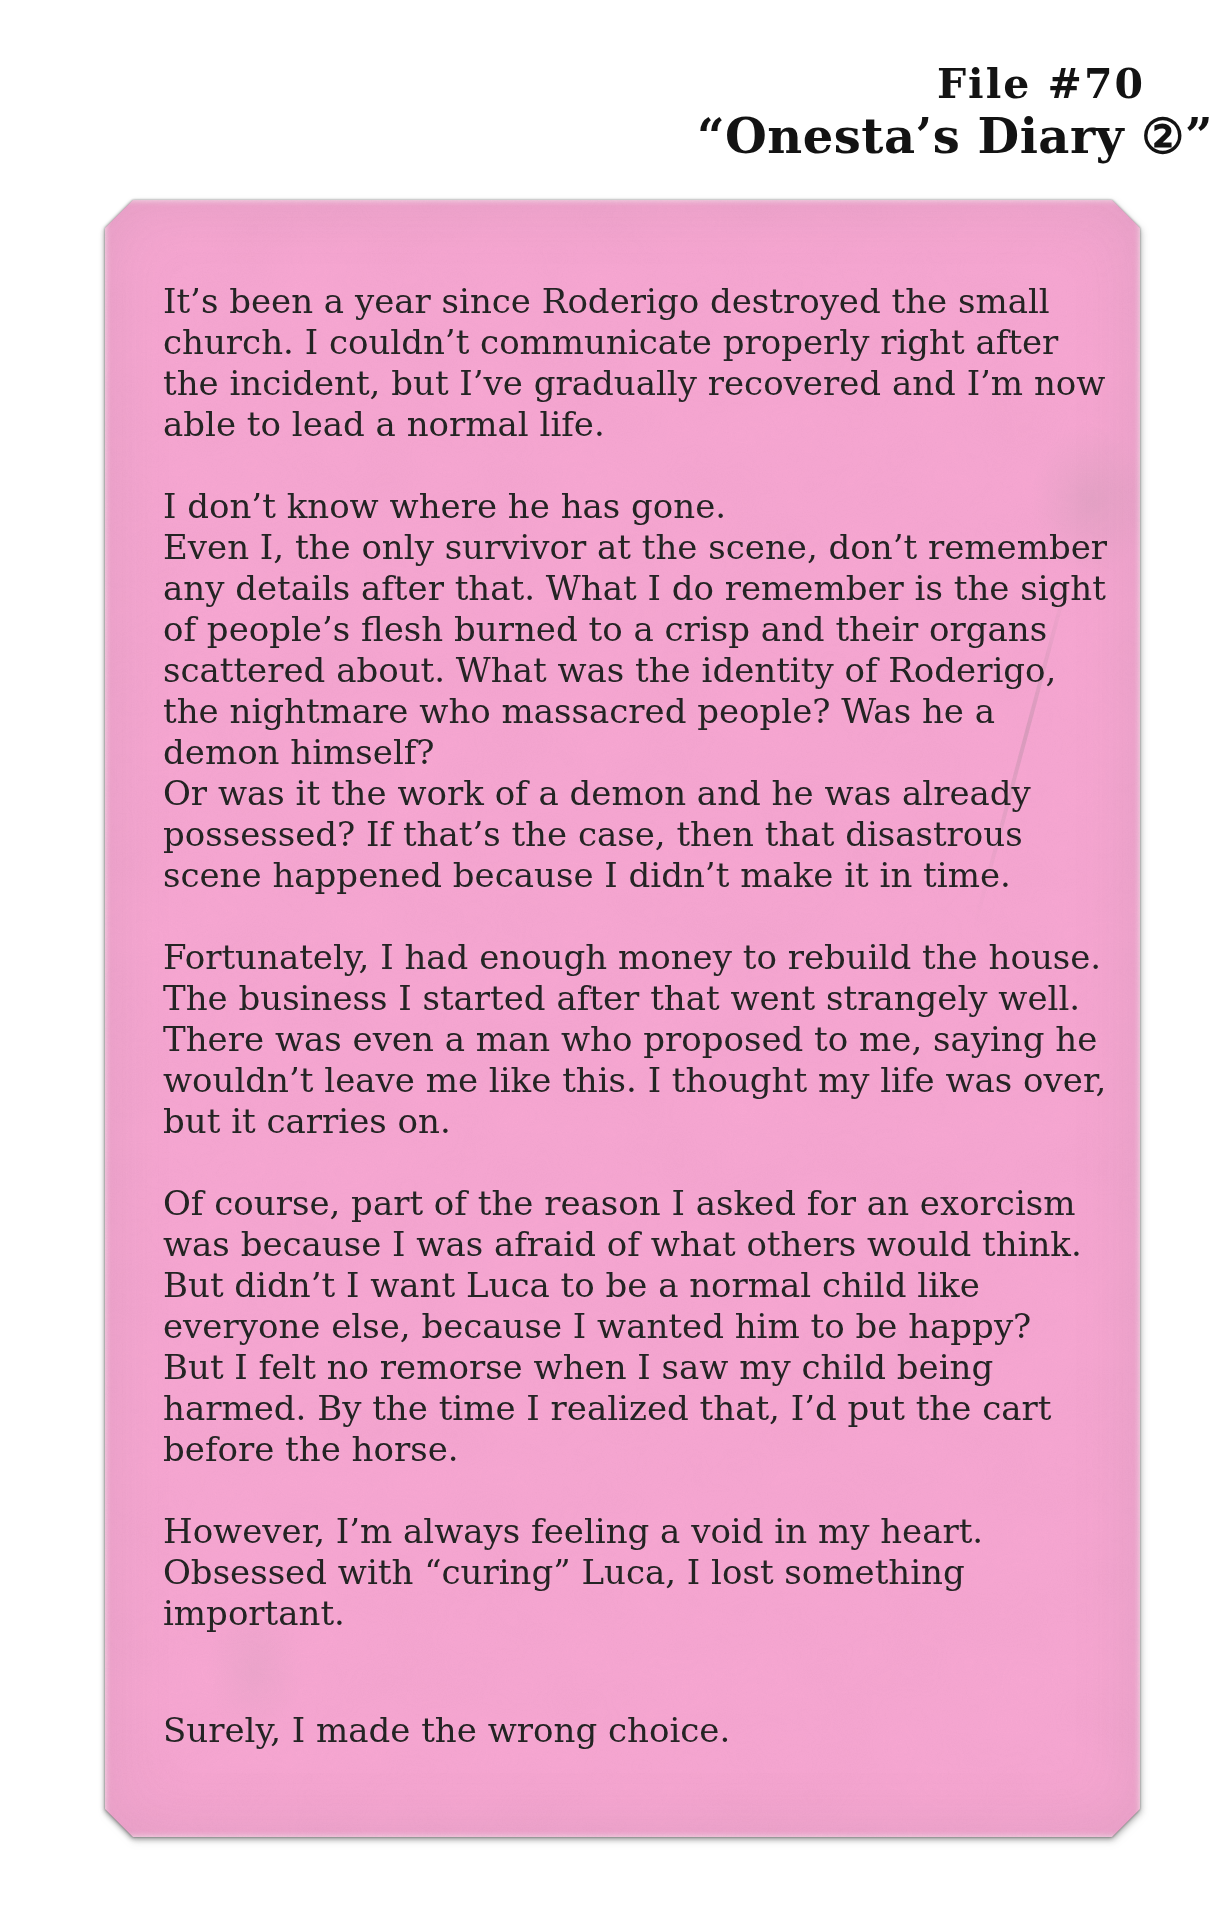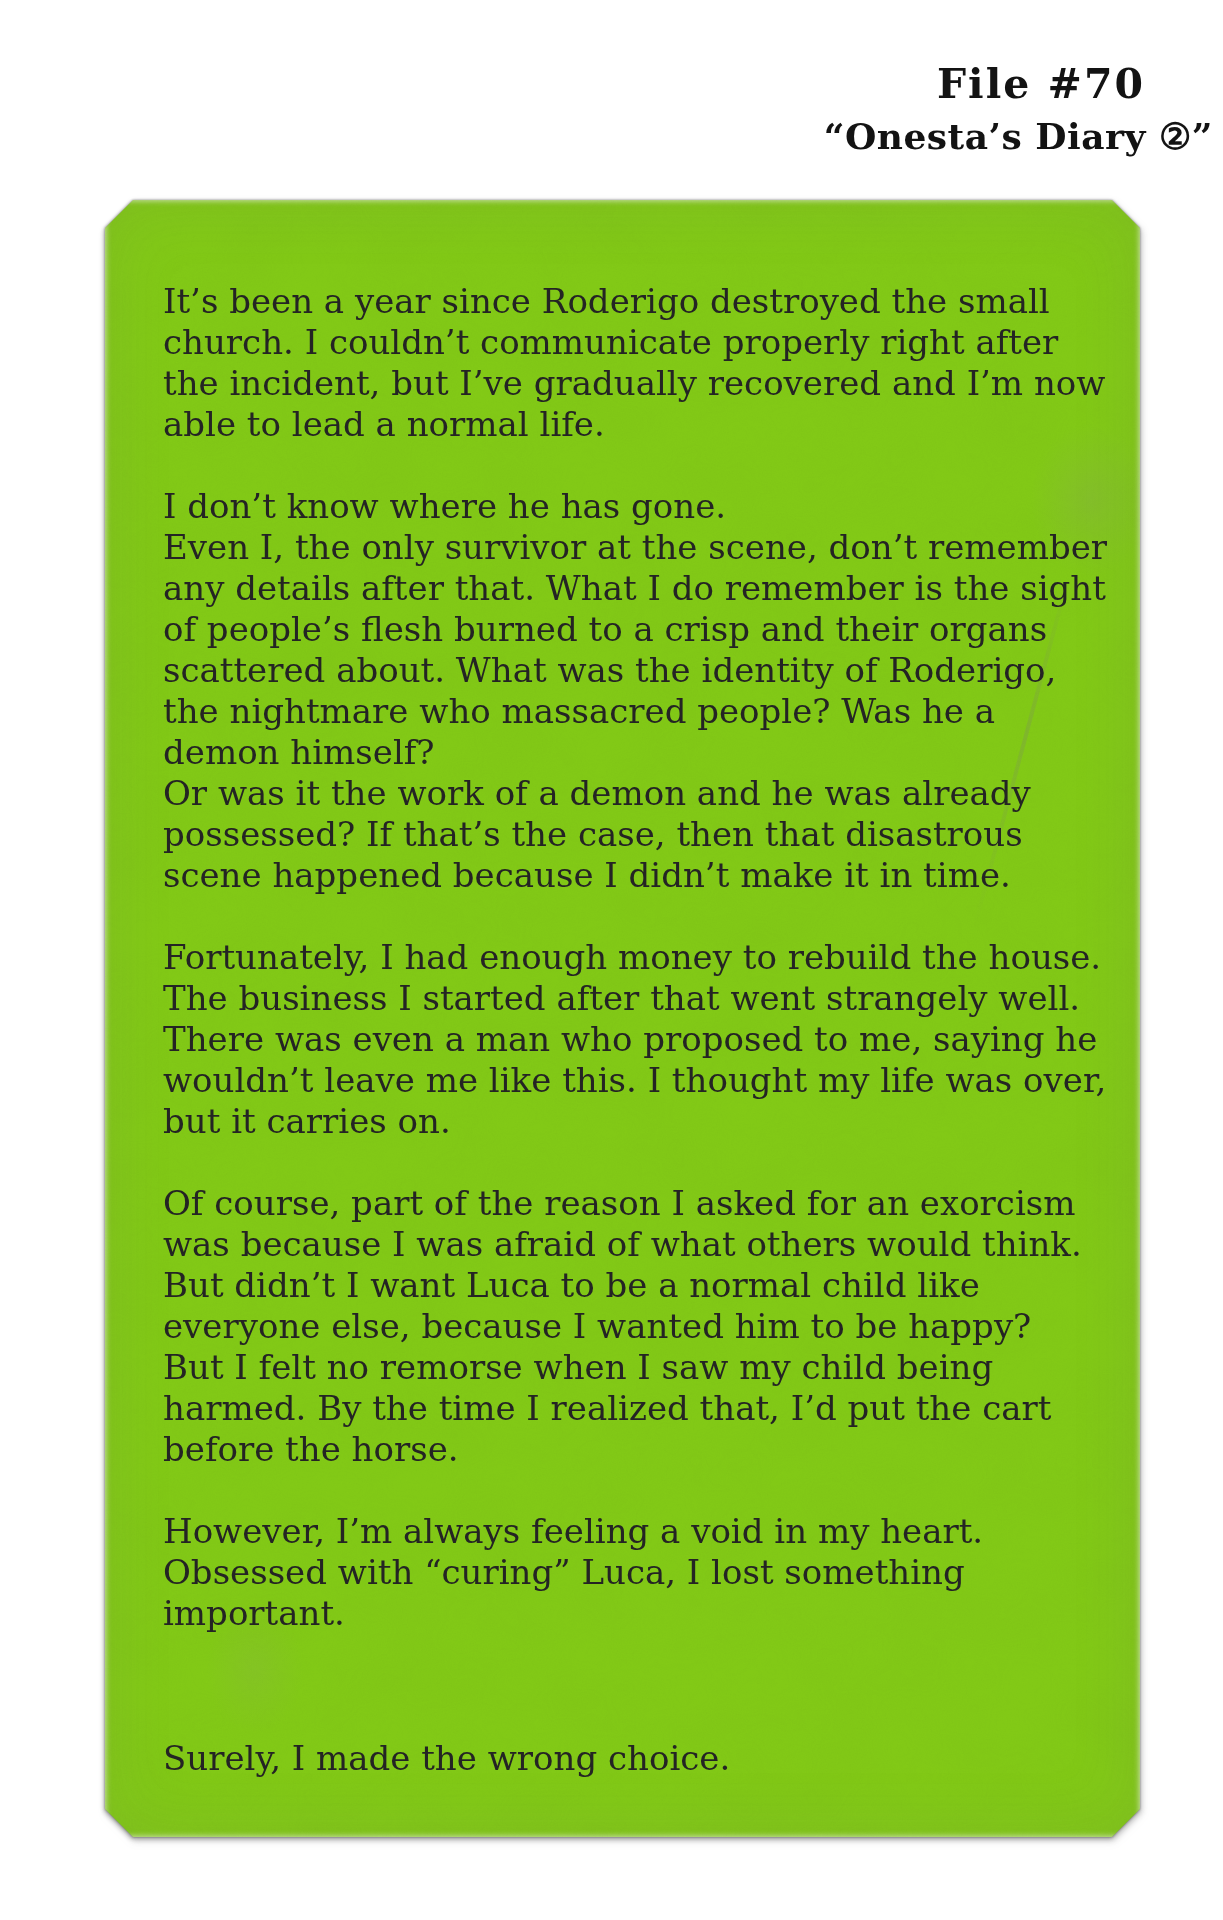--- a/index.html
+++ b/index.html
@@ -25,21 +25,21 @@
     font-weight: bold;
     letter-spacing: 2px;
     color: #131313;
     white-space: pre;
     text-align: center;
   }
   .header-title {
     position: absolute;
     top: 112px;
     right: 10px;
-    font-size: 36px;
+    font-size: 48px;
     line-height: 48px;
     font-weight: bold;
     letter-spacing: 0.5px;
     color: #131313;
     white-space: pre;
   }
 
   
   .paper-wrap {
     position: absolute;
@@ -47,21 +47,21 @@
     top: 200px;
     width: 1035px;
     height: 1637px;
     filter: drop-shadow(0 0 1px rgba(0,0,0,0.40))
             drop-shadow(-1px 2px 2px rgba(60,60,60,0.35))
             drop-shadow(2px 3px 3px rgba(90,90,90,0.28));
   }
   .paper {
     position: absolute;
     inset: 0;
-    background: #84cc16;
+    background: #f9a8d4;
     clip-path: polygon(
       28px 0, calc(100% - 28px) 0,
       100% 28px, 100% calc(100% - 28px),
       calc(100% - 28px) 100%, 28px 100%,
       0 calc(100% - 28px), 0 28px);
     box-shadow: inset 0 0 70px rgba(110,110,110,0.14),
                 inset 0 0 6px rgba(255,255,255,0.9);
   }
   .paper-noise {
     position: absolute;
@@ -97,21 +97,21 @@
     right: 20px;
     color: #242424;
     font-size: 34px;
     line-height: 41px;
   }
   p.para {
     margin: 0 0 41px 0;
     white-space: pre;
   }
   p.para.extra-gap {
-    margin-top: 104px;
+    margin-top: 76px;
   }
 </style>
 </head>
 <body>
 
 <div>
 
   <div class="header-file">File #70</div>
 
   <div class="header-title">“Onesta’s Diary ②”</div>

